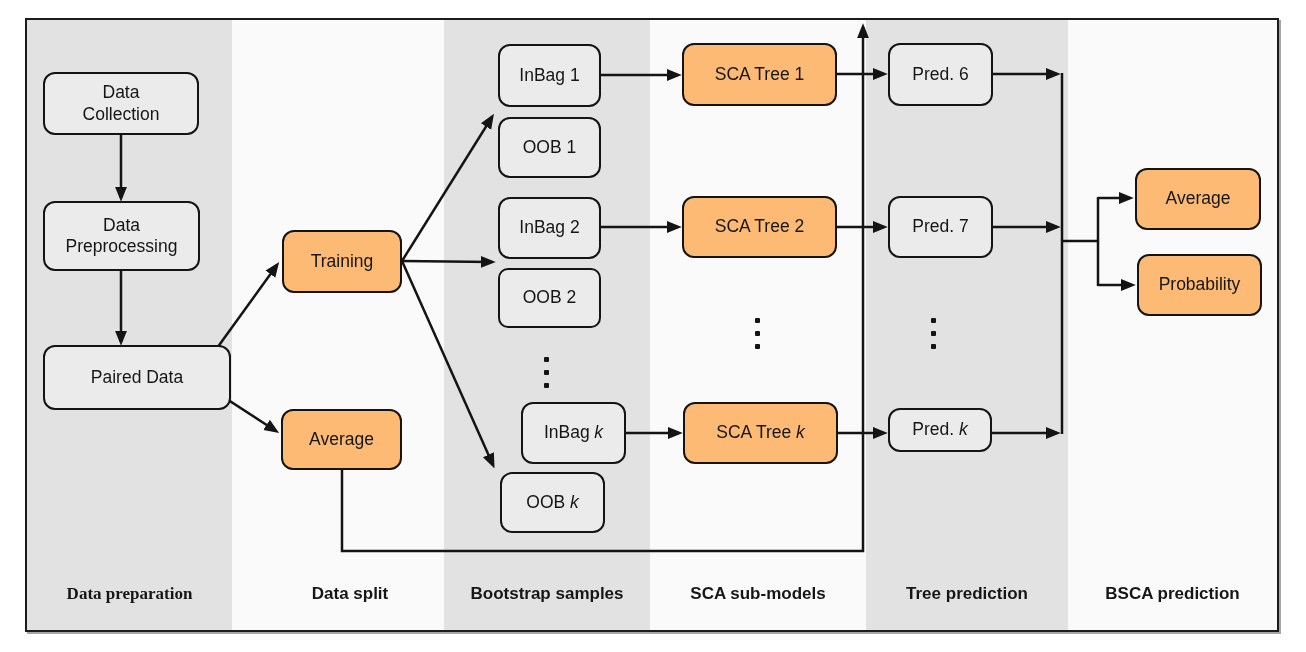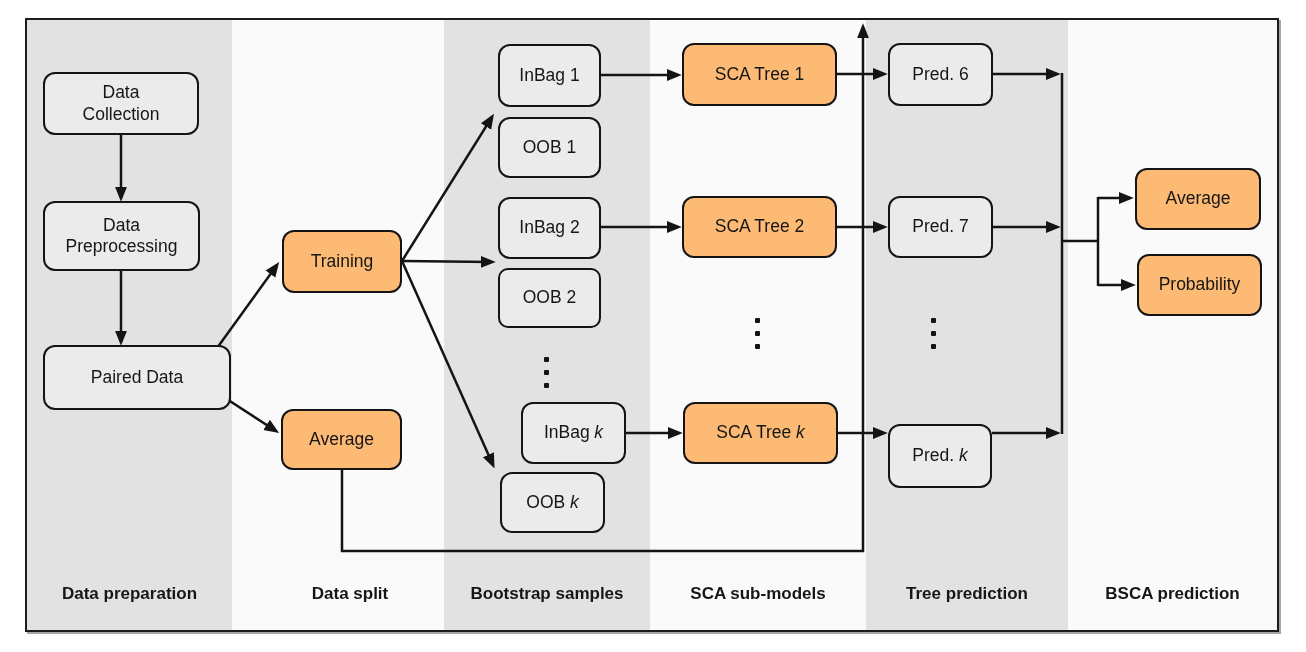--- a/index.html
+++ b/index.html
@@ -90,42 +90,42 @@
   <div class="node dark" style="left:498px;top:268px;width:103px;height:60px;border-radius:10px;"><span>OOB 2</span></div>
   <div class="node dark" style="left:500px;top:402px;width:105px;height:62px;margin-left:21px;"><span>InBag</span><span class="sfx">k</span></div>
   <div class="node dark" style="left:500px;top:472px;width:105px;height:61px;"><span>OOB</span><span class="sfx">k</span></div>
 
   <div class="node light" style="left:682px;top:43px;width:155px;height:63px;"><span>SCA Tree 1</span></div>
   <div class="node light" style="left:682px;top:196px;width:155px;height:62px;"><span>SCA Tree 2</span></div>
   <div class="node light" style="left:683px;top:402px;width:155px;height:62px;"><span>SCA Tree</span><span class="sfx">k</span></div>
 
   <div class="node dark" style="left:888px;top:43px;width:105px;height:63px;"><span>Pred. 6</span></div>
   <div class="node dark" style="left:888px;top:196px;width:105px;height:62px;"><span>Pred. 7</span></div>
-  <div class="node dark" style="left:888px;top:424px;width:104px;height:64px;"><span>Pred.</span><span class="sfx">k</span></div>
+  <div class="node dark" style="left:888px;top:408px;width:104px;height:44px;"><span>Pred.</span><span class="sfx">k</span></div>
 
   <div class="node light" style="left:1135px;top:168px;width:126px;height:62px;"><span>Average</span></div>
   <div class="node light" style="left:1137px;top:254px;width:125px;height:62px;"><span>Probability</span></div>
 
   <div class="vdots" style="left:544px;top:357px;">
       <span></span>
       <span></span>
       <span></span>
     </div>
   <div class="vdots" style="left:755px;top:318px;">
       <span></span>
       <span></span>
       <span></span>
     </div>
   <div class="vdots" style="left:931px;top:318px;">
       <span></span>
       <span></span>
       <span></span>
     </div>
 
-  <div class="col-label" style="left:27px;width:205px;">Data preparation</div>
+  <div class="col-label" style="left:27px;width:205px;font-family:Liberation Serif, serif;">Data preparation</div>
   <div class="col-label" style="left:232px;width:212px;padding-left:12px;">Data split</div>
   <div class="col-label" style="left:444px;width:206px;">Bootstrap samples</div>
   <div class="col-label" style="left:650px;width:216px;">SCA sub-models</div>
   <div class="col-label" style="left:866px;width:202px;">Tree prediction</div>
   <div class="col-label" style="left:1068px;width:209px;">BSCA prediction</div>
 
   <div class="frame"></div>
 </div>
 
 </body></html>

